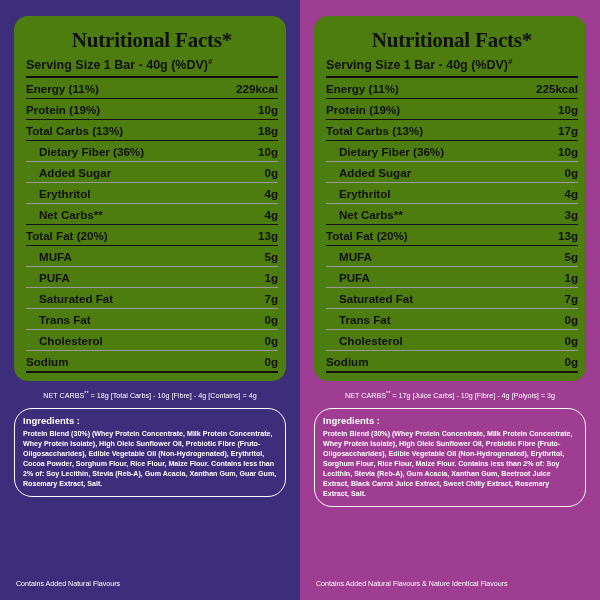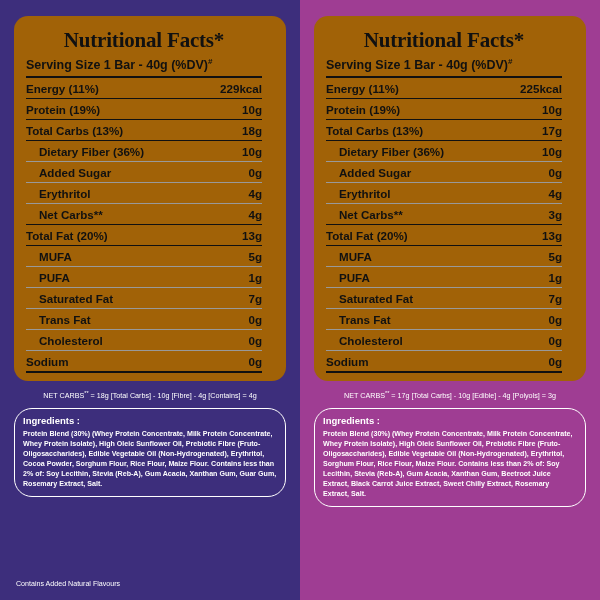--- a/index.html
+++ b/index.html
@@ -9,23 +9,23 @@
     font-family:"Liberation Sans", sans-serif;
     background:#ffffff;
     overflow:hidden;
   }
   .page { display:flex; width:600px; height:600px; }
   .panel { width:300px; height:600px; padding:16px 14px 8px 14px; display:flex; flex-direction:column; }
   .panel.left { background:#3d2e7c; }
   .panel.right { background:#9f3d93; }
 
   .card {
-    background:#a16207;
+    background:#4d7c0f;
     border-radius:14px;
-    padding:10px 24px 8px 12px;
+    padding:10px 8px 8px 12px;
   }
   .facts-card { flex:0 0 auto; }
 
   .facts-title {
     text-align:center;
     font-size:21px;
     font-weight:bold;
     color:#111;
     letter-spacing:-0.2px;
     margin:2px 0 4px 0;
@@ -224,22 +224,23 @@
               <td class="value">0g</td>
             </tr>
           <tr>
               <td class="label">Sodium</td>
               <td class="value">0g</td>
             </tr>
         </tbody>
       </table>
     </div>
 
-    <div class="netcarbs-note"><span>NET CARBS</span><sup>**</sup><span> = 17g [Total Carbs] - 10g [Edible] - 4g [Polyols] = 3g</span></div>
+    <div class="netcarbs-note"><span>NET CARBS</span><sup>**</sup><span> = 17g [Juice Carbs] - 10g [Fibre] - 4g [Polyols] = 3g</span></div>
 
     <div class="ing-card">
       <div class="ing-title">Ingredients :</div>
       <div class="ing-body">Protein Blend (30%) (Whey Protein Concentrate, Milk Protein Concentrate, Whey Protein Isolate), High Oleic Sunflower Oil, Prebiotic Fibre (Fruto-Oligosaccharides), Edible Vegetable Oil (Non-Hydrogenated), Erythritol, Sorghum Flour, Rice Flour, Maize Flour. Contains less than 2% of: Soy Lecithin, Stevia (Reb-A), Gum Acacia, Xanthan Gum, Beetroot Juice Extract, Black Carrot Juice Extract, Sweet Chilly Extract,  Rosemary Extract, Salt.</div>
     </div>
 
+    <div class="footer-note">Contains Added Natural Flavours &amp; Nature Identical Flavours</div>
   </div>
 
 </div>
 
 </body></html>

